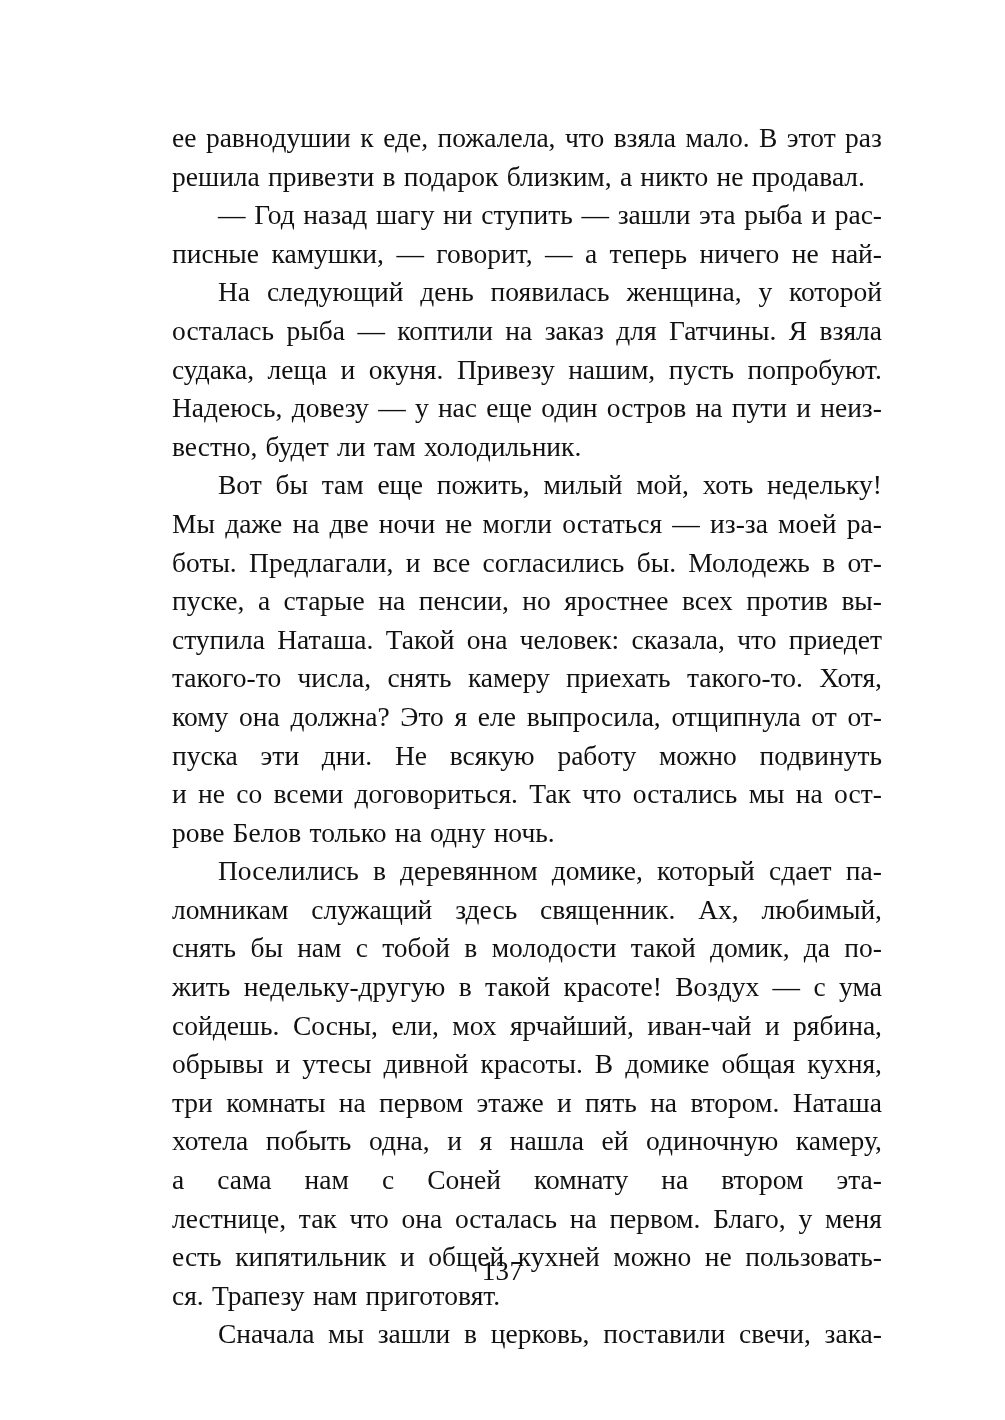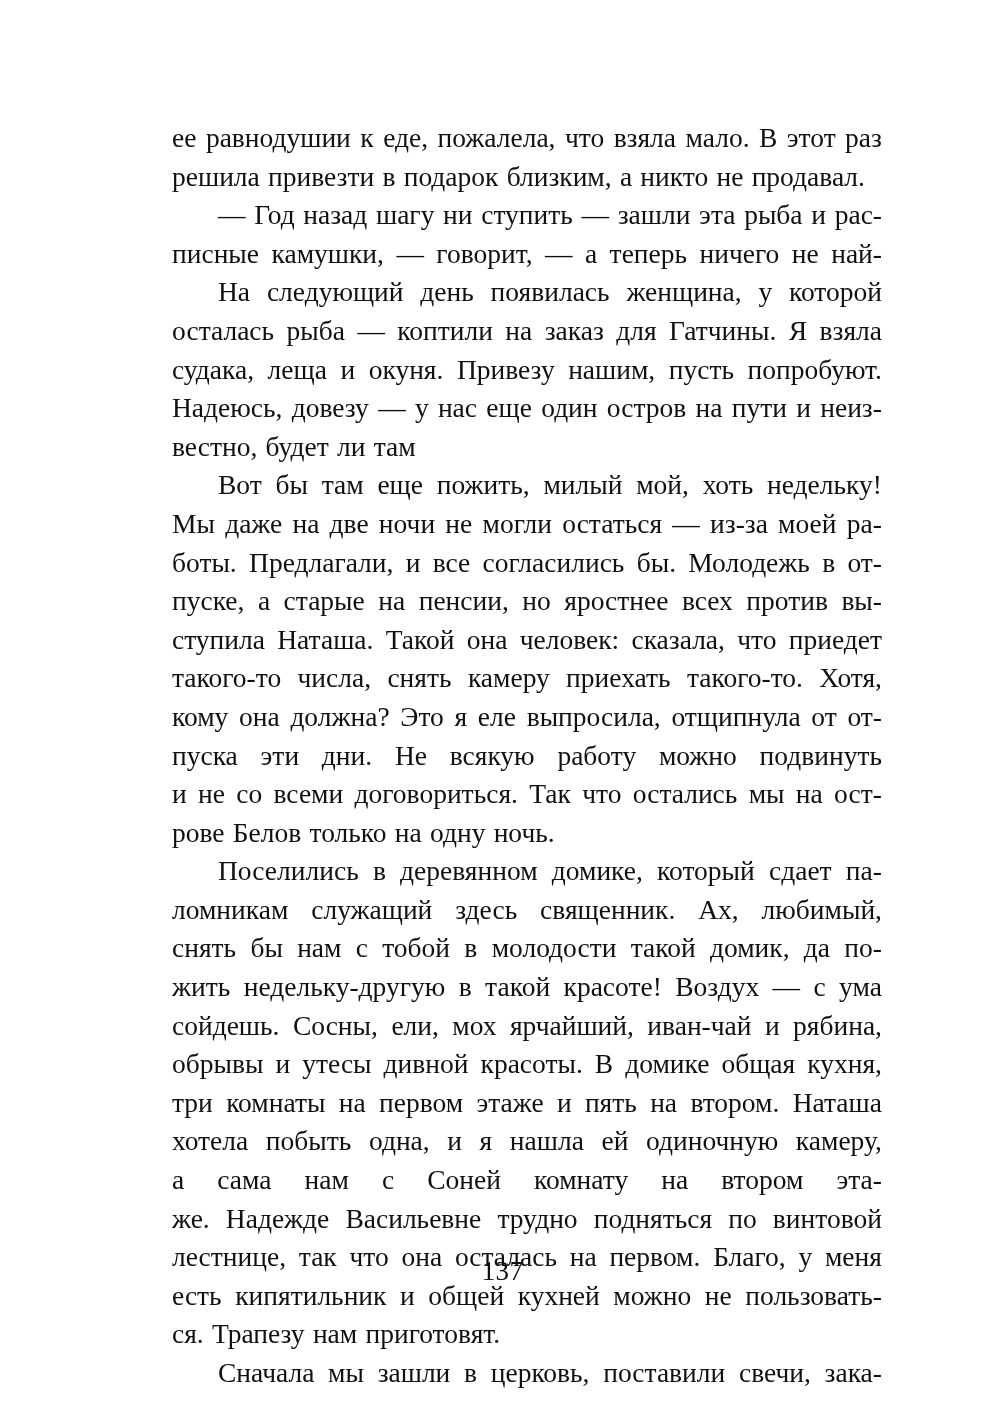--- a/index.html
+++ b/index.html
@@ -86,21 +86,21 @@
       </div>
       <div class="para">
         <div class="line just indent"><span class="w">—</span><span class="w">Год</span><span class="w">назад</span><span class="w">шагу</span><span class="w">ни</span><span class="w">ступить</span><span class="w">—</span><span class="w">зашли</span><span class="w">эта</span><span class="w">рыба</span><span class="w">и</span><span class="w">рас‑</span></div>
         <div class="line just"><span class="w">писные</span><span class="w">камушки,</span><span class="w">—</span><span class="w">говорит,</span><span class="w">—</span><span class="w">а</span><span class="w">теперь</span><span class="w">ничего</span><span class="w">не</span><span class="w">най‑</span></div>
       </div>
       <div class="para">
         <div class="line just indent"><span class="w">На</span><span class="w">следующий</span><span class="w">день</span><span class="w">появилась</span><span class="w">женщина,</span><span class="w">у</span><span class="w">которой</span></div>
         <div class="line just"><span class="w">осталась</span><span class="w">рыба</span><span class="w">—</span><span class="w">коптили</span><span class="w">на</span><span class="w">заказ</span><span class="w">для</span><span class="w">Гатчины.</span><span class="w">Я</span><span class="w">взяла</span></div>
         <div class="line just"><span class="w">судака,</span><span class="w">леща</span><span class="w">и</span><span class="w">окуня.</span><span class="w">Привезу</span><span class="w">нашим,</span><span class="w">пусть</span><span class="w">попробуют.</span></div>
         <div class="line just"><span class="w">Надеюсь,</span><span class="w">довезу</span><span class="w">—</span><span class="w">у</span><span class="w">нас</span><span class="w">еще</span><span class="w">один</span><span class="w">остров</span><span class="w">на</span><span class="w">пути</span><span class="w">и</span><span class="w">неиз‑</span></div>
-        <div class="line flush"><span class="w">вестно,</span><span class="w">будет</span><span class="w">ли</span><span class="w">там</span></div>
+        <div class="line flush"><span class="w">вестно,</span><span class="w">будет</span><span class="w">ли</span><span class="w">там</span><span class="w">холодильник.</span></div>
       </div>
       <div class="para">
         <div class="line just indent"><span class="w">Вот</span><span class="w">бы</span><span class="w">там</span><span class="w">еще</span><span class="w">пожить,</span><span class="w">милый</span><span class="w">мой,</span><span class="w">хоть</span><span class="w">недельку!</span></div>
         <div class="line just"><span class="w">Мы</span><span class="w">даже</span><span class="w">на</span><span class="w">две</span><span class="w">ночи</span><span class="w">не</span><span class="w">могли</span><span class="w">остаться</span><span class="w">—</span><span class="w">из‑за</span><span class="w">моей</span><span class="w">ра‑</span></div>
         <div class="line just"><span class="w">боты.</span><span class="w">Предлагали,</span><span class="w">и</span><span class="w">все</span><span class="w">согласились</span><span class="w">бы.</span><span class="w">Молодежь</span><span class="w">в</span><span class="w">от‑</span></div>
         <div class="line just"><span class="w">пуске,</span><span class="w">а</span><span class="w">старые</span><span class="w">на</span><span class="w">пенсии,</span><span class="w">но</span><span class="w">яростнее</span><span class="w">всех</span><span class="w">против</span><span class="w">вы‑</span></div>
         <div class="line just"><span class="w">ступила</span><span class="w">Наташа.</span><span class="w">Такой</span><span class="w">она</span><span class="w">человек:</span><span class="w">сказала,</span><span class="w">что</span><span class="w">приедет</span></div>
         <div class="line just"><span class="w">такого‑то</span><span class="w">числа,</span><span class="w">снять</span><span class="w">камеру</span><span class="w">приехать</span><span class="w">такого‑то.</span><span class="w">Хотя,</span></div>
         <div class="line just"><span class="w">кому</span><span class="w">она</span><span class="w">должна?</span><span class="w">Это</span><span class="w">я</span><span class="w">еле</span><span class="w">выпросила,</span><span class="w">отщипнула</span><span class="w">от</span><span class="w">от‑</span></div>
         <div class="line just"><span class="w">пуска</span><span class="w">эти</span><span class="w">дни.</span><span class="w">Не</span><span class="w">всякую</span><span class="w">работу</span><span class="w">можно</span><span class="w">подвинуть</span></div>
@@ -110,21 +110,20 @@
       <div class="para">
         <div class="line just indent"><span class="w">Поселились</span><span class="w">в</span><span class="w">деревянном</span><span class="w">домике,</span><span class="w">который</span><span class="w">сдает</span><span class="w">па‑</span></div>
         <div class="line just"><span class="w">ломникам</span><span class="w">служащий</span><span class="w">здесь</span><span class="w">священник.</span><span class="w">Ах,</span><span class="w">любимый,</span></div>
         <div class="line just"><span class="w">снять</span><span class="w">бы</span><span class="w">нам</span><span class="w">с</span><span class="w">тобой</span><span class="w">в</span><span class="w">молодости</span><span class="w">такой</span><span class="w">домик,</span><span class="w">да</span><span class="w">по‑</span></div>
         <div class="line just"><span class="w">жить</span><span class="w">недельку‑другую</span><span class="w">в</span><span class="w">такой</span><span class="w">красоте!</span><span class="w">Воздух</span><span class="w">—</span><span class="w">с</span><span class="w">ума</span></div>
         <div class="line just"><span class="w">сойдешь.</span><span class="w">Сосны,</span><span class="w">ели,</span><span class="w">мох</span><span class="w">ярчайший,</span><span class="w">иван‑чай</span><span class="w">и</span><span class="w">рябина,</span></div>
         <div class="line just"><span class="w">обрывы</span><span class="w">и</span><span class="w">утесы</span><span class="w">дивной</span><span class="w">красоты.</span><span class="w">В</span><span class="w">домике</span><span class="w">общая</span><span class="w">кухня,</span></div>
         <div class="line just"><span class="w">три</span><span class="w">комнаты</span><span class="w">на</span><span class="w">первом</span><span class="w">этаже</span><span class="w">и</span><span class="w">пять</span><span class="w">на</span><span class="w">втором.</span><span class="w">Наташа</span></div>
         <div class="line just"><span class="w">хотела</span><span class="w">побыть</span><span class="w">одна,</span><span class="w">и</span><span class="w">я</span><span class="w">нашла</span><span class="w">ей</span><span class="w">одиночную</span><span class="w">камеру,</span></div>
         <div class="line just"><span class="w">а</span><span class="w">сама</span><span class="w">нам</span><span class="w">с</span><span class="w">Соней</span><span class="w">комнату</span><span class="w">на</span><span class="w">втором</span><span class="w">эта‑</span></div>
-        <div class="line just"><span class="w">же.</span><span class="w">Надежде</span><span class="w">Васильевне</span><span class="w">трудно</span><span class="w">подняться</span><span class="w">по</span><span class="w">винтовой</span></div>
         <div class="line just"><span class="w">лестнице,</span><span class="w">так</span><span class="w">что</span><span class="w">она</span><span class="w">осталась</span><span class="w">на</span><span class="w">первом.</span><span class="w">Благо,</span><span class="w">у</span><span class="w">меня</span></div>
         <div class="line just"><span class="w">есть</span><span class="w">кипятильник</span><span class="w">и</span><span class="w">общей</span><span class="w">кухней</span><span class="w">можно</span><span class="w">не</span><span class="w">пользовать‑</span></div>
         <div class="line flush"><span class="w">ся.</span><span class="w">Трапезу</span><span class="w">нам</span><span class="w">приготовят.</span></div>
       </div>
       <div class="para">
         <div class="line just indent"><span class="w">Сначала</span><span class="w">мы</span><span class="w">зашли</span><span class="w">в</span><span class="w">церковь,</span><span class="w">поставили</span><span class="w">свечи,</span><span class="w">зака‑</span></div>
       </div>
     </div>
 
   <div class="folio">137</div>

